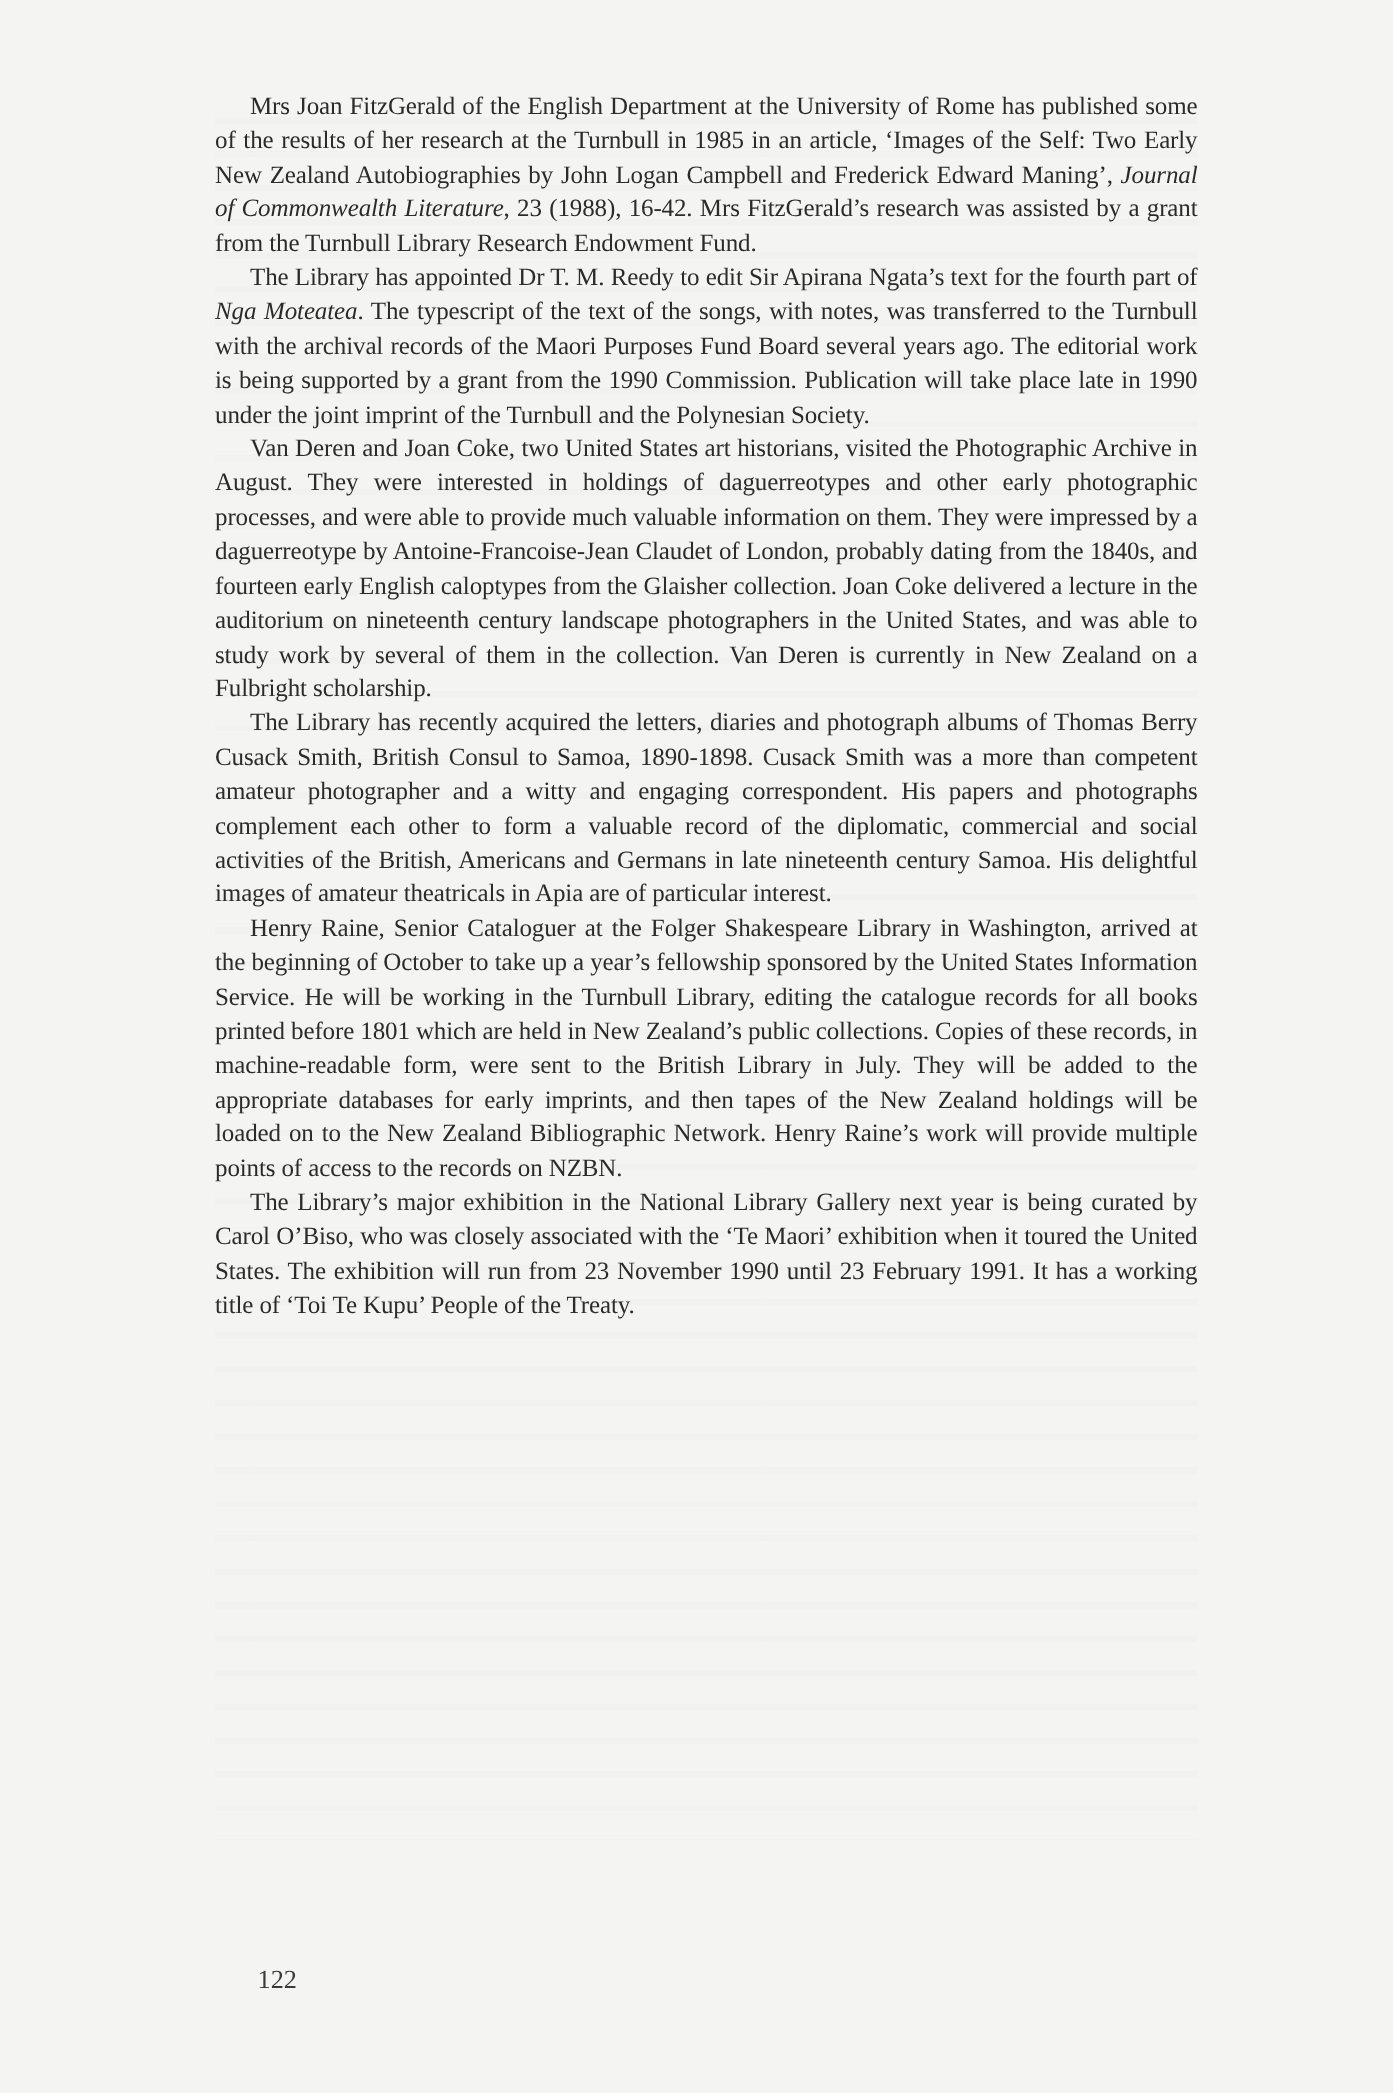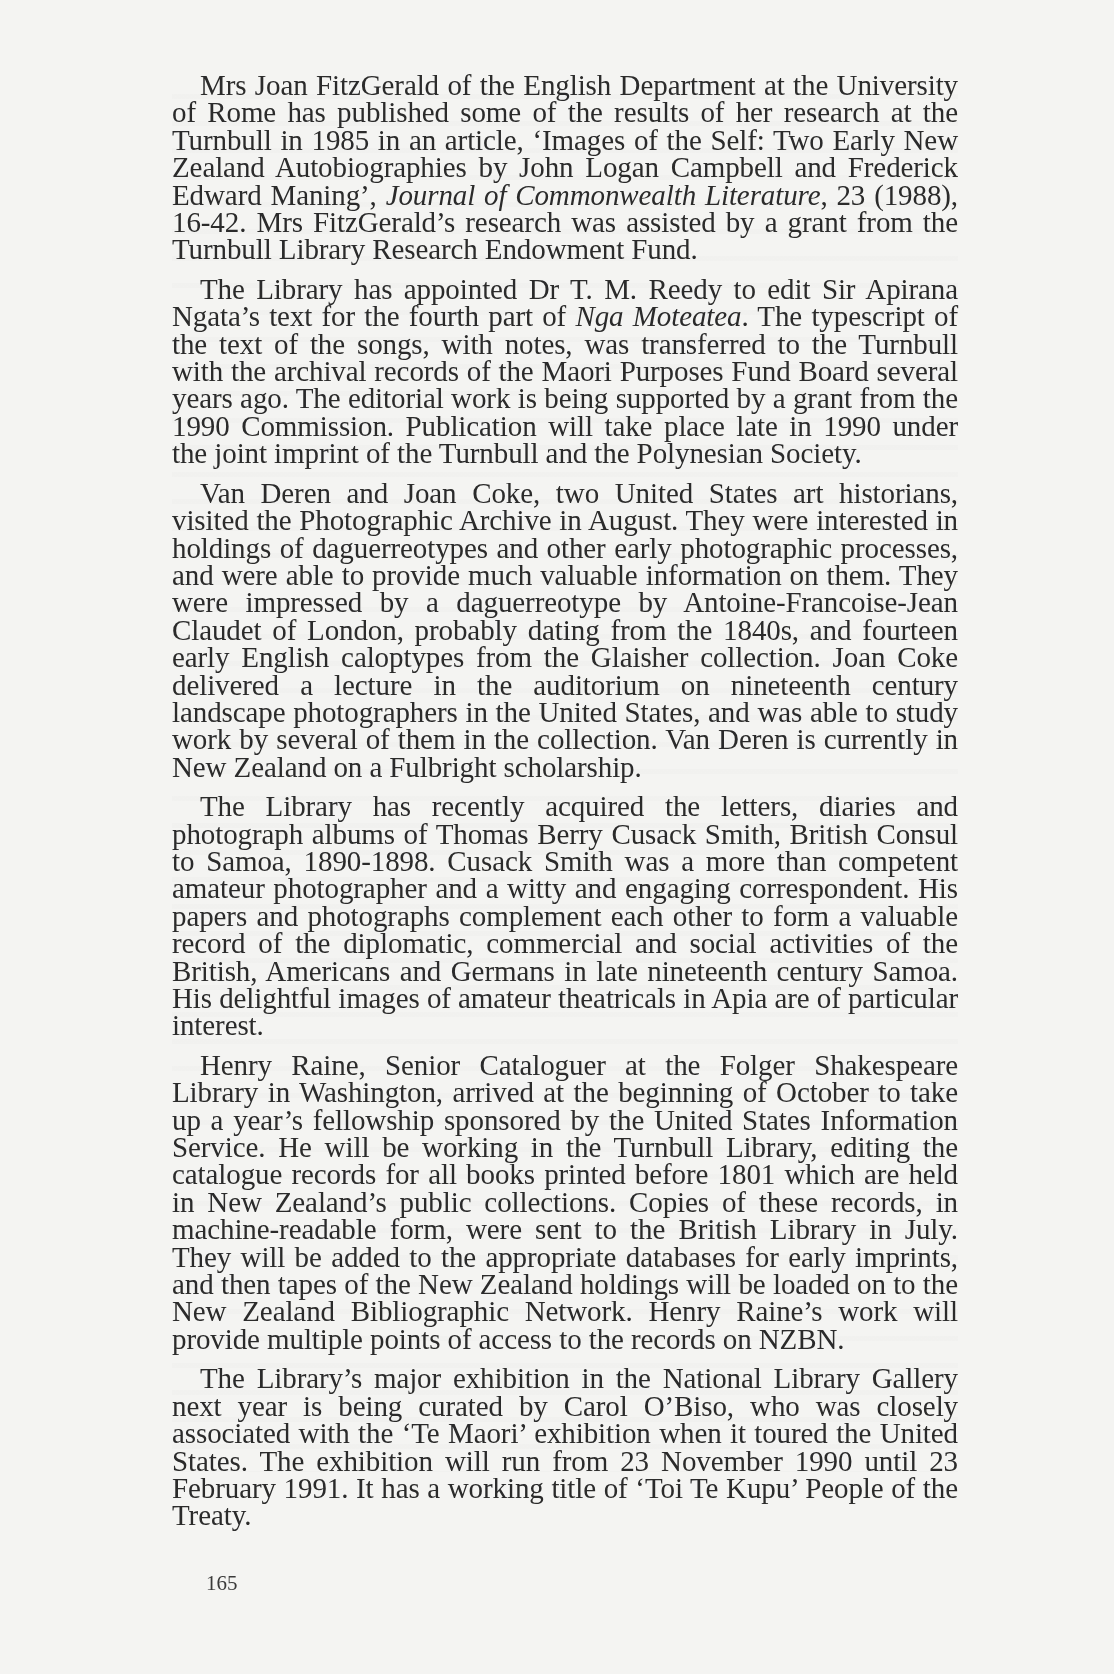--- a/index.html
+++ b/index.html
@@ -16,27 +16,27 @@
       color: #2b2b2b;
     }
     .page {
       position: absolute;
       left: 172px;
       top: 72px;
       width: 786px;
     }
     .para {
       margin: 0;
-      font-size: 29px;
+      font-size: 20px;
       line-height: 27.4px;
       text-align: justify;
       text-indent: 28px;
       letter-spacing: -0.1px;
     }
-    .para + .para { margin-top: 12px; }
+    .para + .para { }
     .para.gap-lg { }
     .para em { font-style: italic; }
     .page-number {
       position: absolute;
       left: 206px;
       top: 1571px;
       font-size: 21px;
       color: #3a3a3a;
     }
     
@@ -75,13 +75,13 @@
     <span>The Library has recently acquired the letters, diaries and photograph albums of Thomas Berry Cusack Smith, British Consul to Samoa, 1890-1898. Cusack Smith was a more than competent amateur photographer and a witty and engaging correspondent. His papers and photographs complement each other to form a valuable record of the diplomatic, commercial and social activities of the British, Americans and Germans in late nineteenth century Samoa. His delightful images of amateur theatricals in Apia are of particular interest.</span>
   </p>
   <p class="para gap-lg">
     <span>Henry Raine, Senior Cataloguer at the Folger Shakespeare Library in Washington, arrived at the beginning of October to take up a year’s fellowship sponsored by the United States Information Service. He will be working in the Turnbull Library, editing the catalogue records for all books printed before 1801 which are held in New Zealand’s public collections. Copies of these records, in machine-readable form, were sent to the British Library in July. They will be added to the appropriate databases for early imprints, and then tapes of the New Zealand holdings will be loaded on to the New Zealand Bibliographic Network. Henry Raine’s work will provide multiple points of access to the records on NZBN.</span>
   </p>
   <p class="para">
     <span>The Library’s major exhibition in the National Library Gallery next year is being curated by Carol O’Biso, who was closely associated with the ‘Te Maori’ exhibition when it toured the United States. The exhibition will run from 23 November 1990 until 23 February 1991. It has a working title of ‘Toi Te Kupu’ People of the Treaty.</span>
   </p>
 </div>
 
-<div class="page-number">165</div>
+<div class="page-number">122</div>
 
 </body></html>

